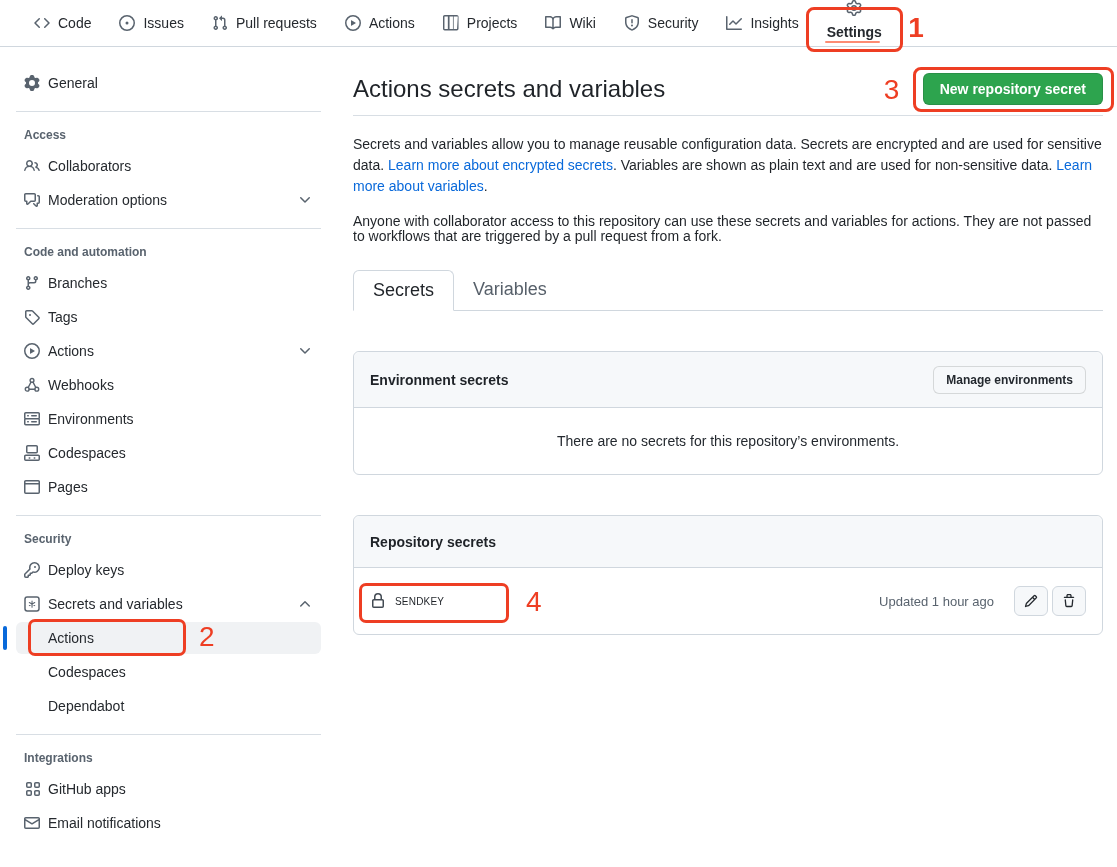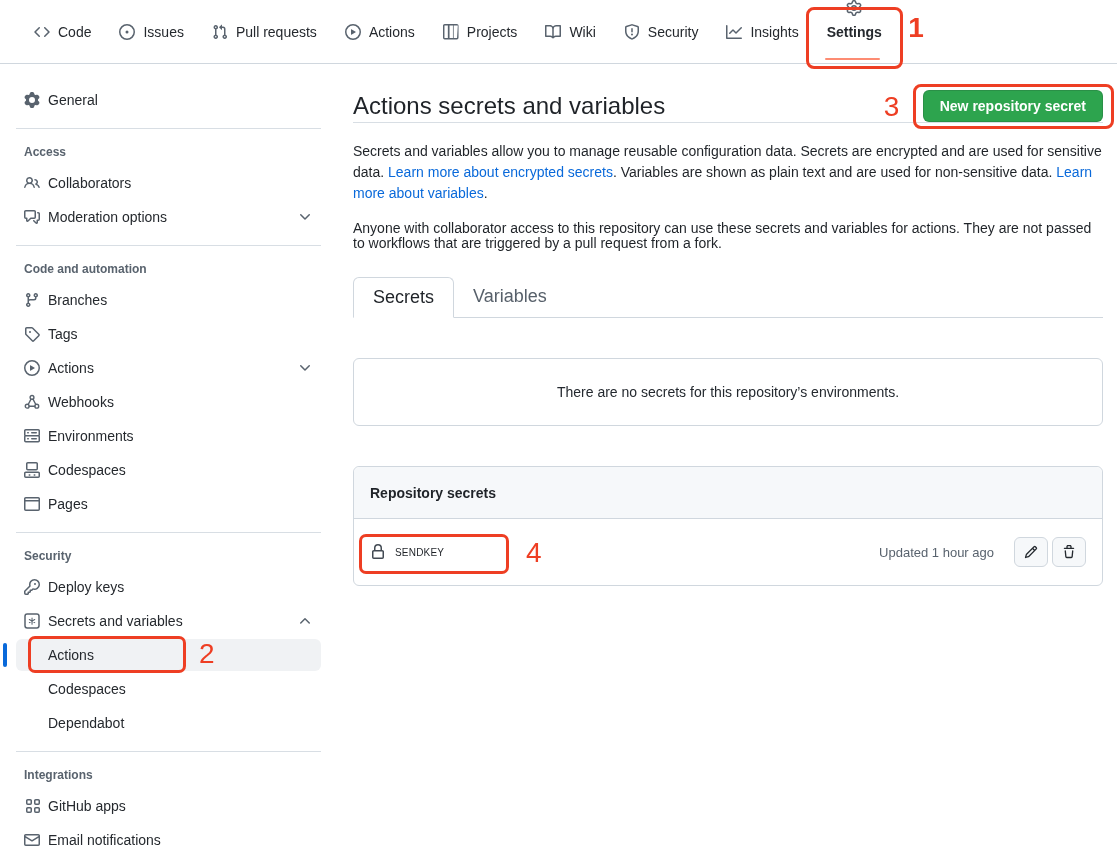--- a/index.html
+++ b/index.html
@@ -1,21 +1,21 @@
 <!DOCTYPE html>
 <html><head>
 <meta charset="utf-8">
 <style>
   * { box-sizing: border-box; margin: 0; padding: 0; }
   html,body { width:1117px; height:867px; overflow:hidden; background:#fff;
     font-family:"Liberation Sans","DejaVu Sans",sans-serif; color:#1f2328; }
   svg { display:block; }
 
   
-  .topnav { height:64px; display:flex; align-items:stretch; padding:0 22px; gap:4px;
+  .topnav { height:47px; display:flex; align-items:stretch; padding:0 22px; gap:4px;
     border-bottom:1px solid #d0d7de; background:#fff; overflow:visible; position:relative; }
   .navitem { display:flex; align-items:center; gap:8px; padding:0 12px; font-size:14px;
     color:#25292e; cursor:pointer; position:relative; }
   .navitem .nicon { color:#59636e; }
   .navitem.active { font-weight:700;flex-direction:column; }
   .nav-underline { position:absolute; left:10px; right:14px; bottom:3px; height:2px;
     border-radius:2px; background:#fd8c73; }
 
   
   .layout { display:flex; align-items:flex-start; }
@@ -30,21 +30,21 @@
   .sb-sub.selected { background:#f0f2f4; }
   .sel-bar { position:absolute; left:-13px; top:4px; width:4px; height:24px;
     border-radius:2px; background:#0969da; }
   .sb-sec-title { font-size:12px; font-weight:700; color:#59636e; padding:0 8px;
     margin:16px 0 8px 0; }
   .sb-divider { border:none; border-top:1px solid #d8dee4; margin:12px 0; }
 
   
   .main { flex:1; padding:26px 14px 0 16px; min-width:0; }
   .subhead { display:flex; align-items:center; justify-content:space-between;
-    border-bottom:1px solid #d8dee4; }
+    padding-bottom:10px; border-bottom:1px solid #d8dee4; }
   .page-title { font-size:24px; font-weight:400; color:#1f2328; }
   .btn-green { background:#2da44e; color:#fff; border:1px solid rgba(27,31,36,0.15);
     font-size:14px; font-weight:700; padding:7px 16px; border-radius:6px; cursor:pointer;
     font-family:inherit; white-space:nowrap; }
   .intro { margin-top:18px; font-size:14px; line-height:21px; max-width:1080px; }
   .intro b { font-weight:400; }
   a.link { color:#0969da; text-decoration:none; cursor:pointer; }
   .para2 { margin-top:17px; font-size:14px; line-height:15px; max-width:1080px; }
 
   
@@ -342,20 +342,24 @@
     <p class="intro"><span>Secrets and variables allow you to manage reusable configuration data. Secrets are </span><b>encrypted</b><span> and are used for sensitive data. </span><a class="link">Learn more about encrypted secrets</a><span>. Variables are shown as plain text and are used for </span><b>non-sensitive</b><span> data. </span><a class="link">Learn more about variables</a><span>.</span></p>
 
     <p class="para2">Anyone with collaborator access to this repository can use these secrets and variables for actions. They are not passed to workflows that are triggered by a pull request from a fork.</p>
 
     <div class="tabnav">
       <div class="tab active">Secrets</div>
       <div class="tab">Variables</div>
     </div>
 
     <section class="box">
+      <div class="box-header">
+        <span class="box-title">Environment secrets</span>
+        <button class="btn-default">Manage environments</button>
+      </div>
       <div class="empty-body">There are no secrets for this repository’s environments.</div>
     </section>
 
     <section class="box">
       <div class="box-header" style="min-height:52px; padding:16px;">
         <span class="box-title">Repository secrets</span>
       </div>
       <div class="secret-row">
         <span class="secret-name">
           <span class="lock">

